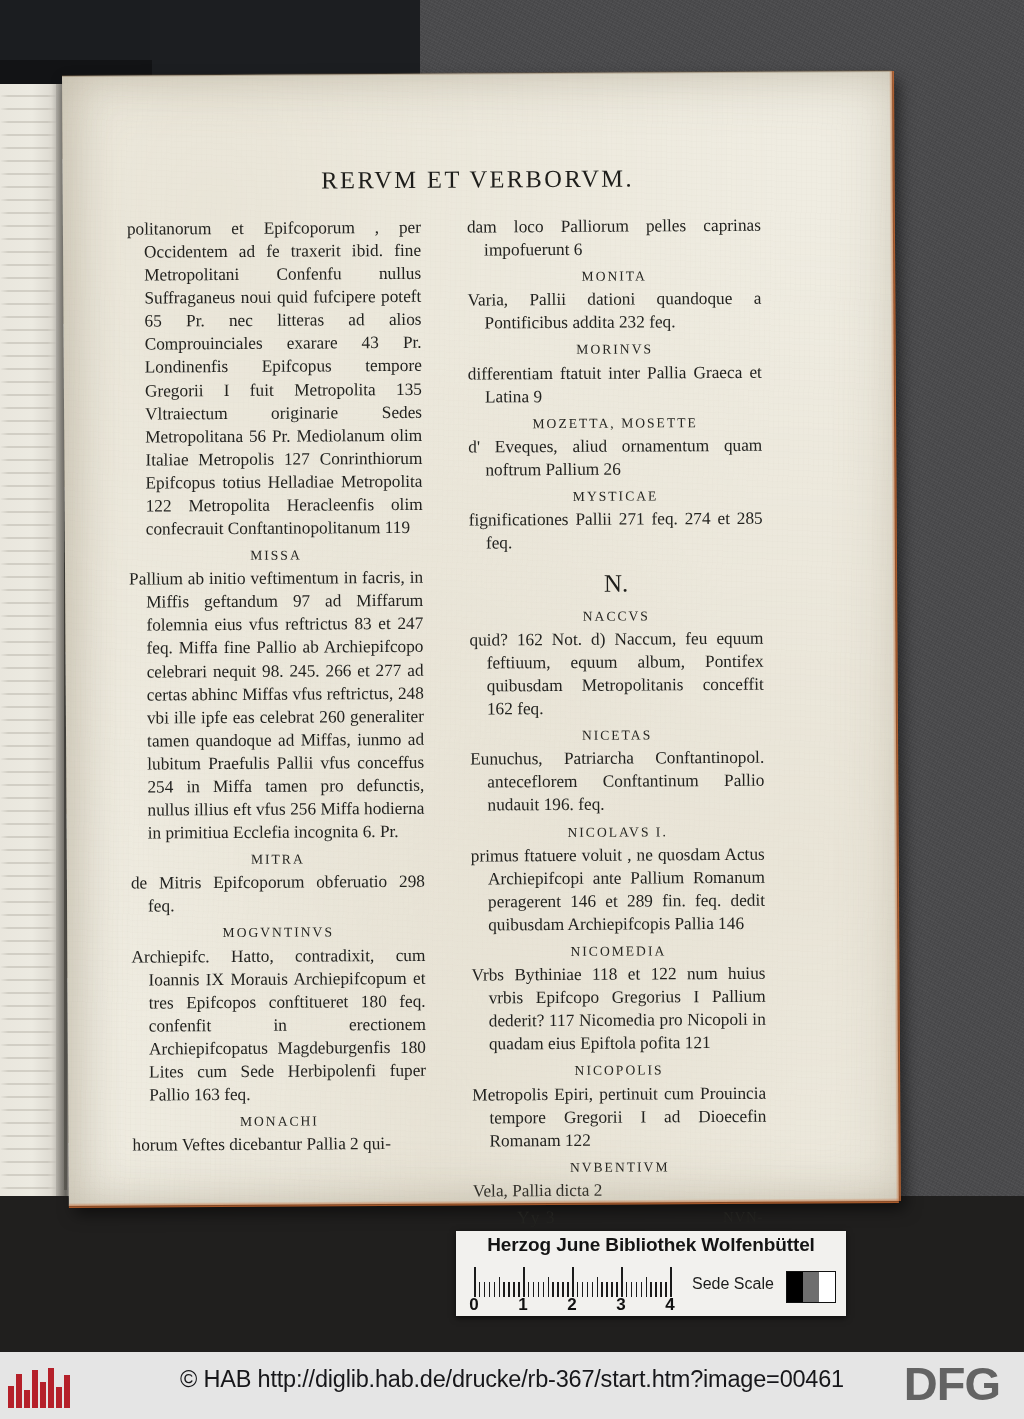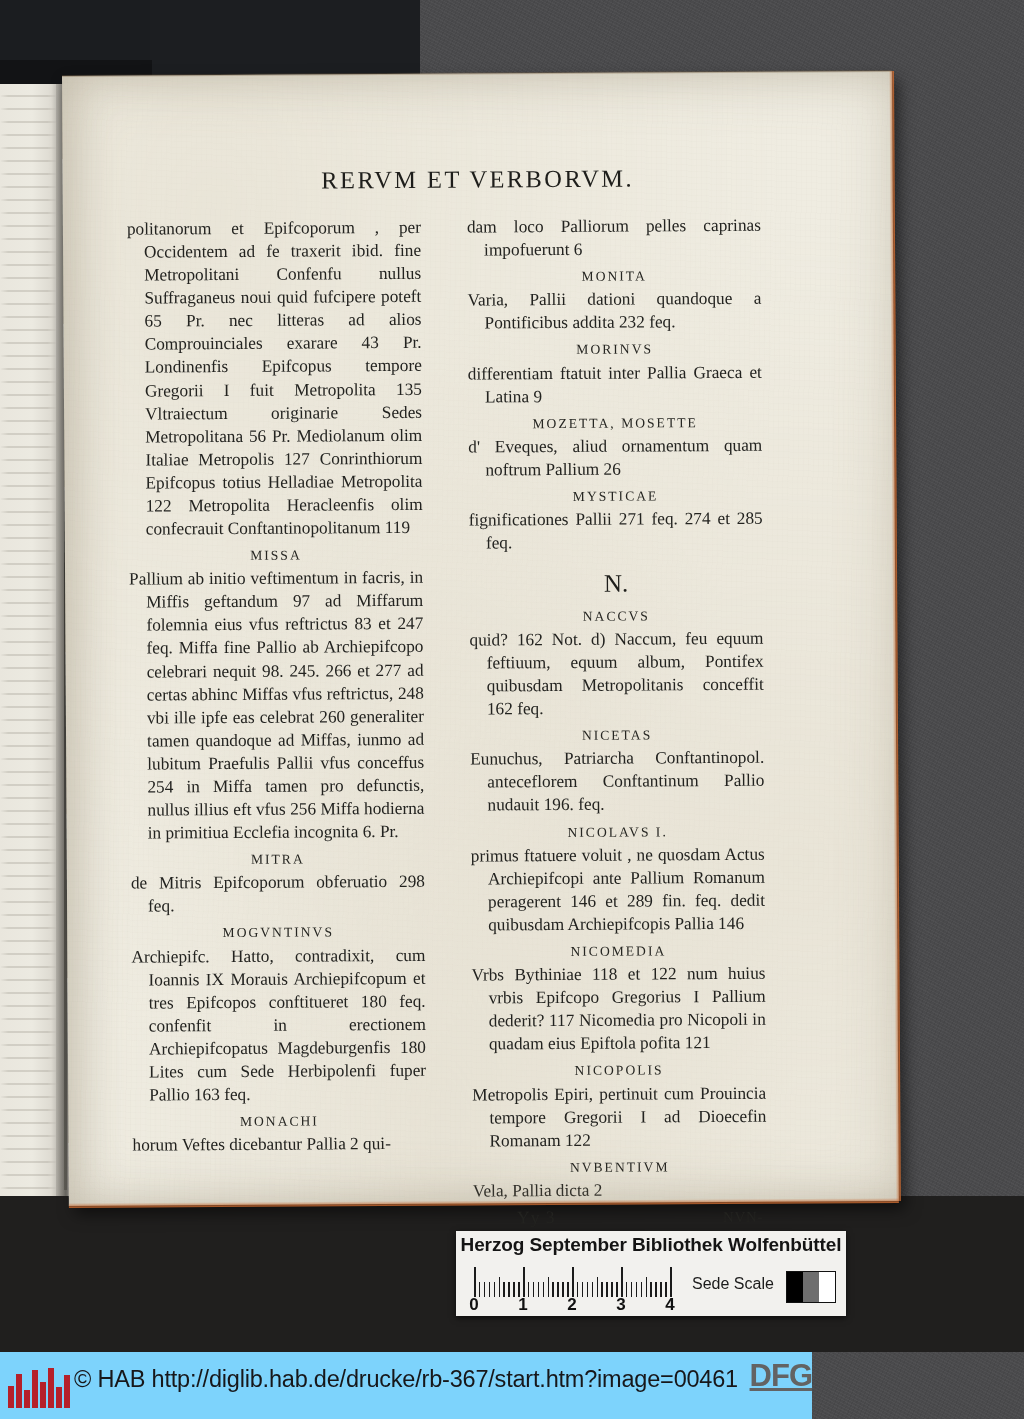--- a/index.html
+++ b/index.html
@@ -91,31 +91,31 @@
   #ruler{position:absolute;left:14px;top:34px;width:212px;height:46px;}
   #ruler .tick{position:absolute;bottom:14px;width:1.6px;background:#1b1b1b;}
   #ruler .num{position:absolute;bottom:-4px;font-size:17px;font-weight:bold;
         color:#111;transform:translateX(-50%);}
   #gs-label{position:absolute;left:236px;top:44px;font-size:16px;color:#1b1b1b;}
   #gs-patches{position:absolute;left:330px;top:40px;width:48px;height:30px;
         border:1.6px solid #111;display:flex;}
   #gs-patches i{display:block;height:100%;}
 
   
-  #footer{position:absolute;left:0;top:1352px;width:812px;height:67px;
-        background:#7dd3fc;}
+  #footer{position:absolute;left:0;top:1352px;width:1024px;height:67px;
+        background:#e5e5e5;}
   #footer-text{position:absolute;left:0;right:0;top:14px;text-align:center;
         font-family:"Liberation Sans", sans-serif;font-size:23.5px;color:#17171a;
         letter-spacing:-.2px;}
   #hab-logo{position:absolute;left:8px;top:14px;width:66px;height:42px;
         display:flex;align-items:flex-end;gap:2px;}
   #hab-logo i{display:block;width:6px;background:#b5202a;}
-  #dfg-logo{position:absolute;right:0;top:8px;
+  #dfg-logo{position:absolute;right:24px;top:8px;
         font-family:"Liberation Sans", sans-serif;font-weight:bold;
-        font-size:31px;letter-spacing:-1px;color:#636363;line-height:1;text-decoration:underline;}
+        font-size:47px;letter-spacing:-1px;color:#636363;line-height:1;}
 </style>
 </head>
 <body>
 
 <div id="scan">
   <div id="scan-noise"></div>
   <div id="cover2"></div>
   <div id="cover"></div>
   <div id="cover-edge"></div>
   <div id="shadow-left"></div>
@@ -226,21 +226,21 @@
       </div>
     </div>
 
     <div id="page-vign"></div>
     <div id="edge-t"></div>
     <div id="edge-r"></div>
     <div id="edge-b"></div>
   </div>
 
   <div id="card">
-    <div id="card-title">Herzog September Bibliothek Wolfenbüttel</div>
+    <div id="card-title">Herzog June Bibliothek Wolfenbüttel</div>
     <div id="ruler">
         <div class="tick" style="left: 4px; height: 30px;"></div>
         <div class="tick" style="left: 8.9px; height: 15px;"></div>
         <div class="tick" style="left: 13.8px; height: 15px;"></div>
         <div class="tick" style="left: 18.7px; height: 15px;"></div>
         <div class="tick" style="left: 23.6px; height: 15px;"></div>
         <div class="tick" style="left: 28.5px; height: 20px;"></div>
         <div class="tick" style="left: 33.4px; height: 15px;"></div>
         <div class="tick" style="left: 38.3px; height: 15px;"></div>
         <div class="tick" style="left: 43.2px; height: 15px;"></div>

